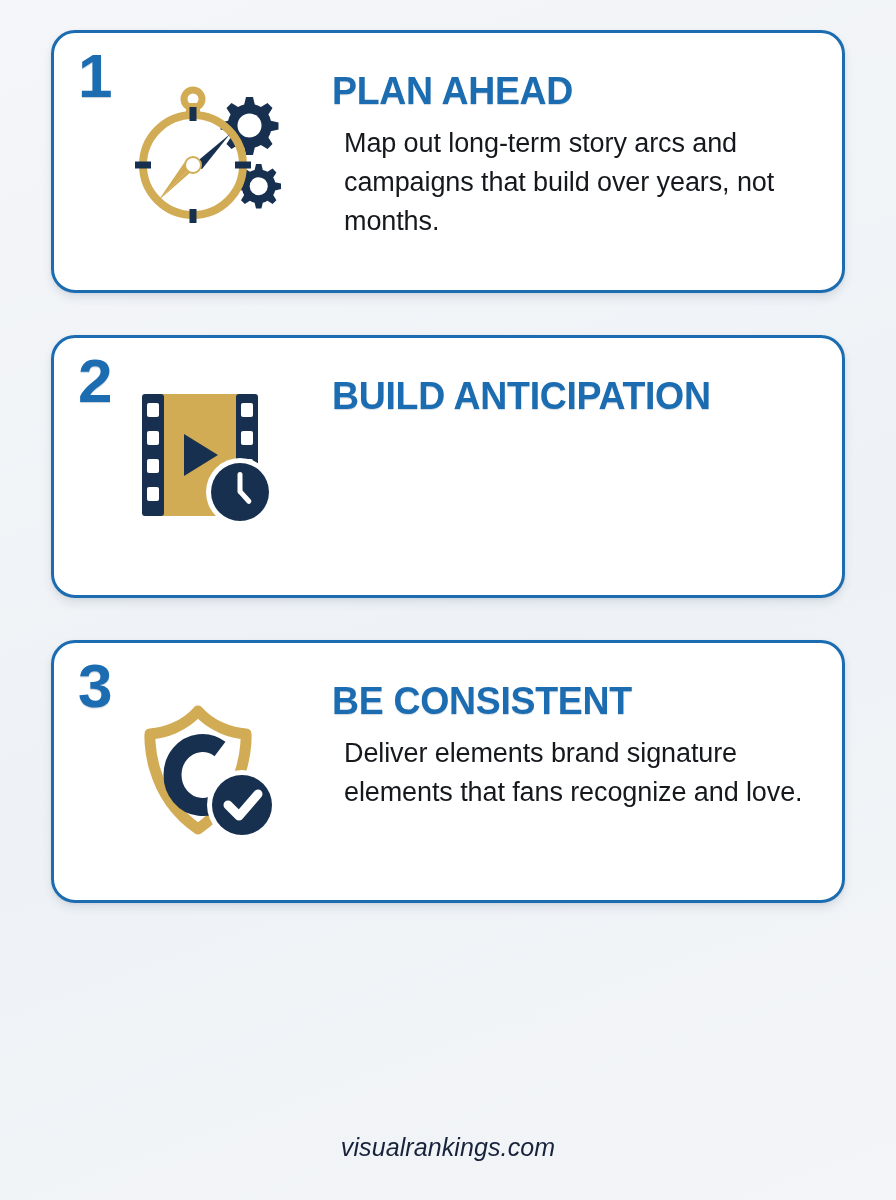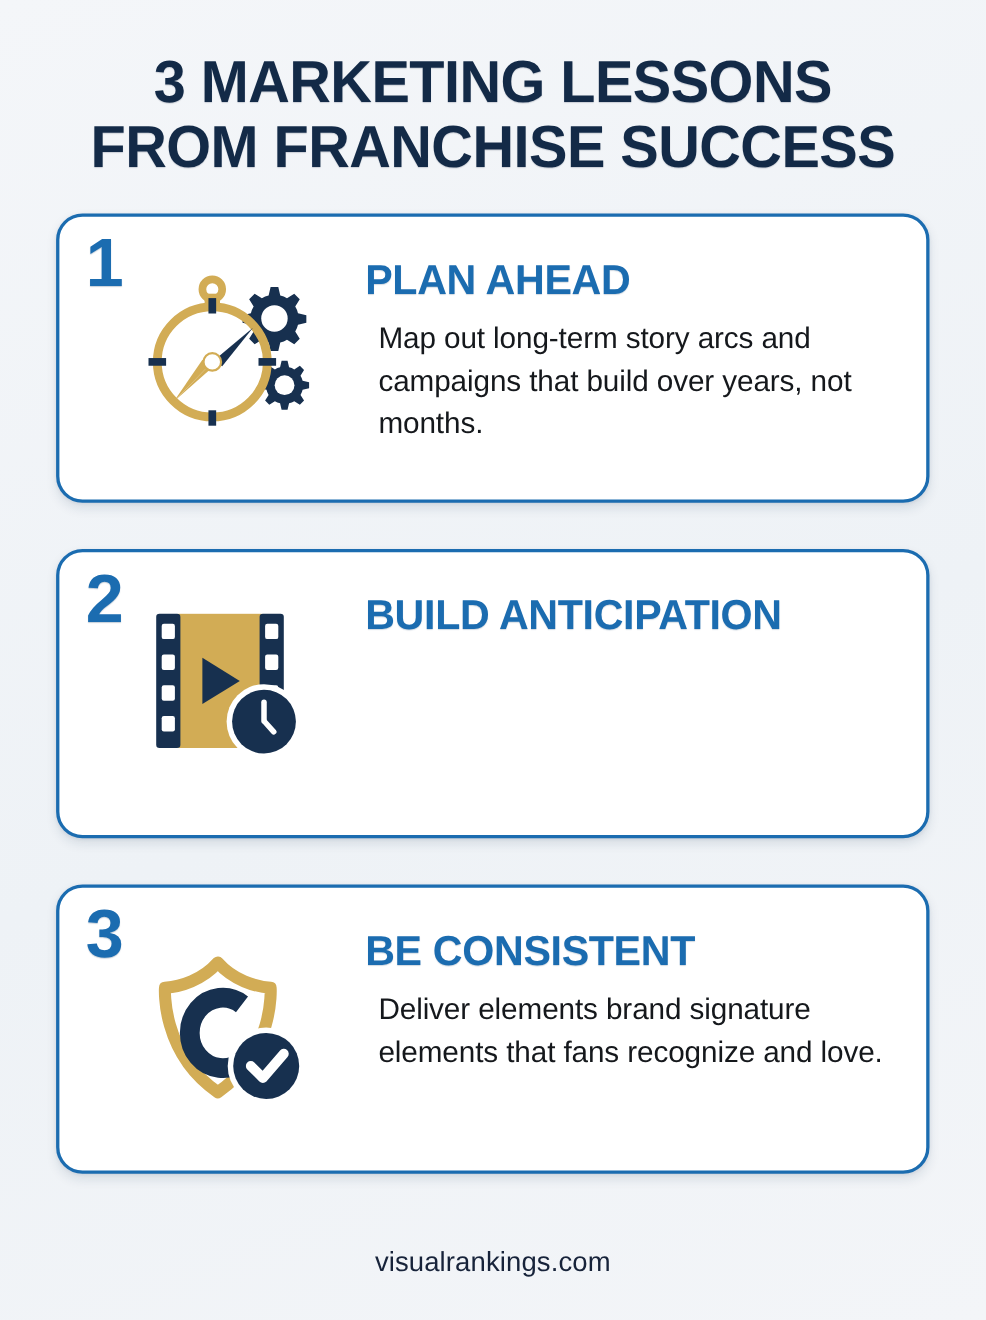--- a/index.html
+++ b/index.html
@@ -111,36 +111,33 @@
   
   .card.c2 .card-heading { font-size: 38px; }
   .card.c2 .card-icon { left: 82px; top: 48px; width: 150px; height: 145px; }
   .card.c3 .card-icon { left: 82px; top: 58px; width: 152px; height: 142px; }
 
   
   .footer {
     margin-top: auto;
     text-align: center;
     padding-bottom: 38px;
+    font-style: italic;
   }
   .footer-text {
     color: #17233a;
     font-size: 25px;
     letter-spacing: 0.1px;
   }
 </style>
 </head>
 <body>
 
 <div class="poster">
 
-  <div class="title-block">
-    <div class="title-line">3 MARKETING LESSONS</div>
-    <div class="title-line">FROM FRANCHISE SUCCESS</div>
-  </div>
 
   <div class="cards">
 
     <div class="card c1">
       <div class="card-number">1</div>
 
       <div class="card-icon">
         <svg viewBox="0 0 160 150" xmlns="http://www.w3.org/2000/svg">
 
           <g fill="#17304f">

